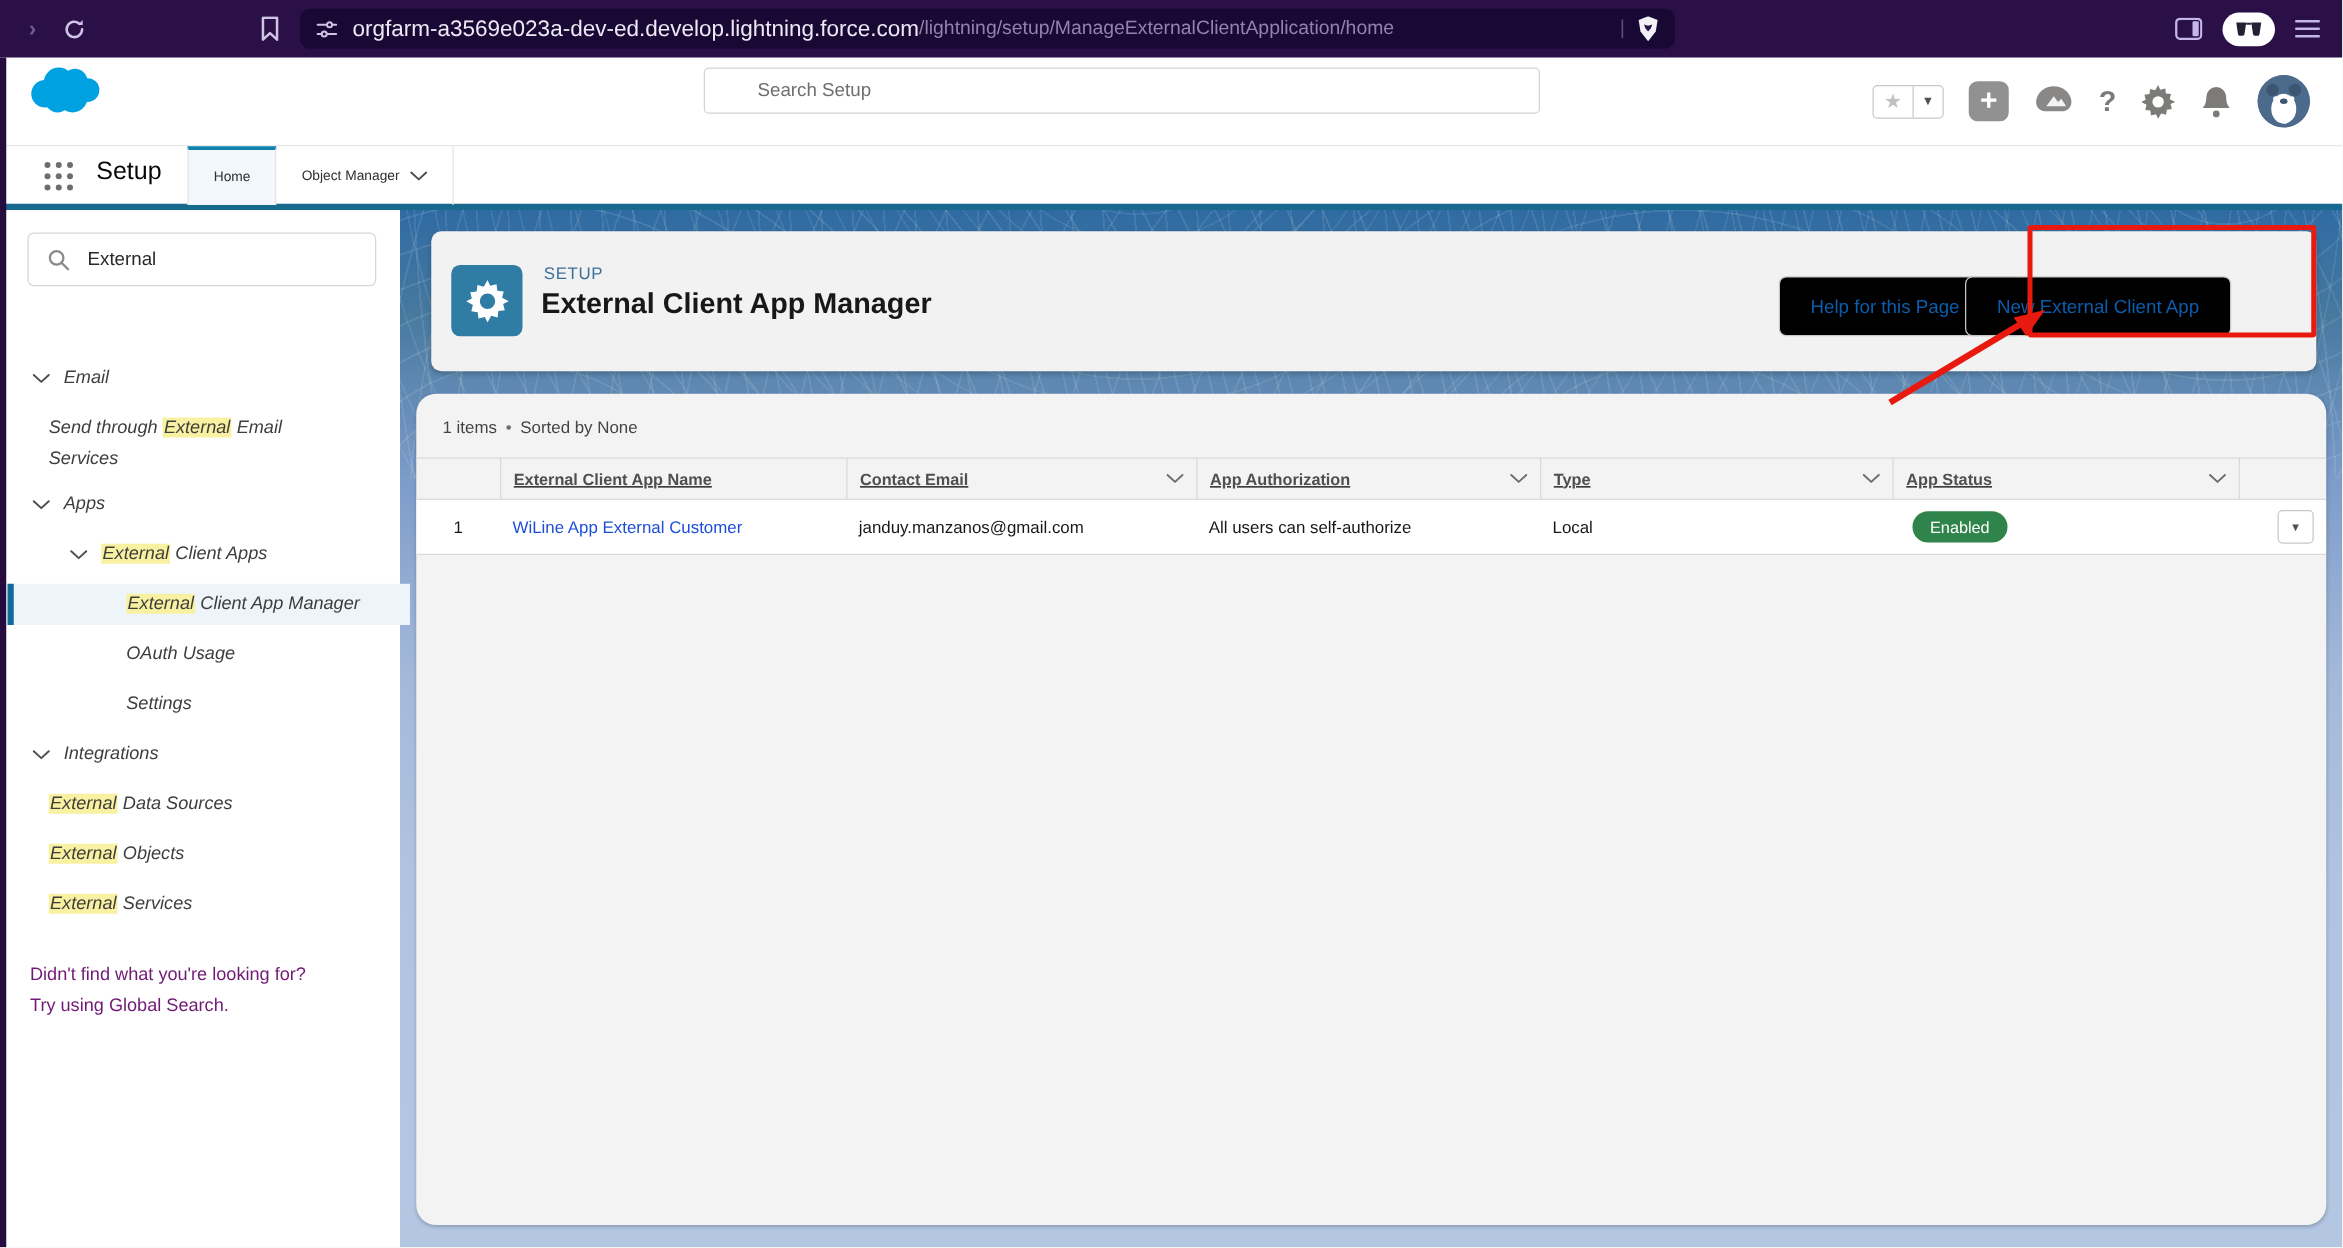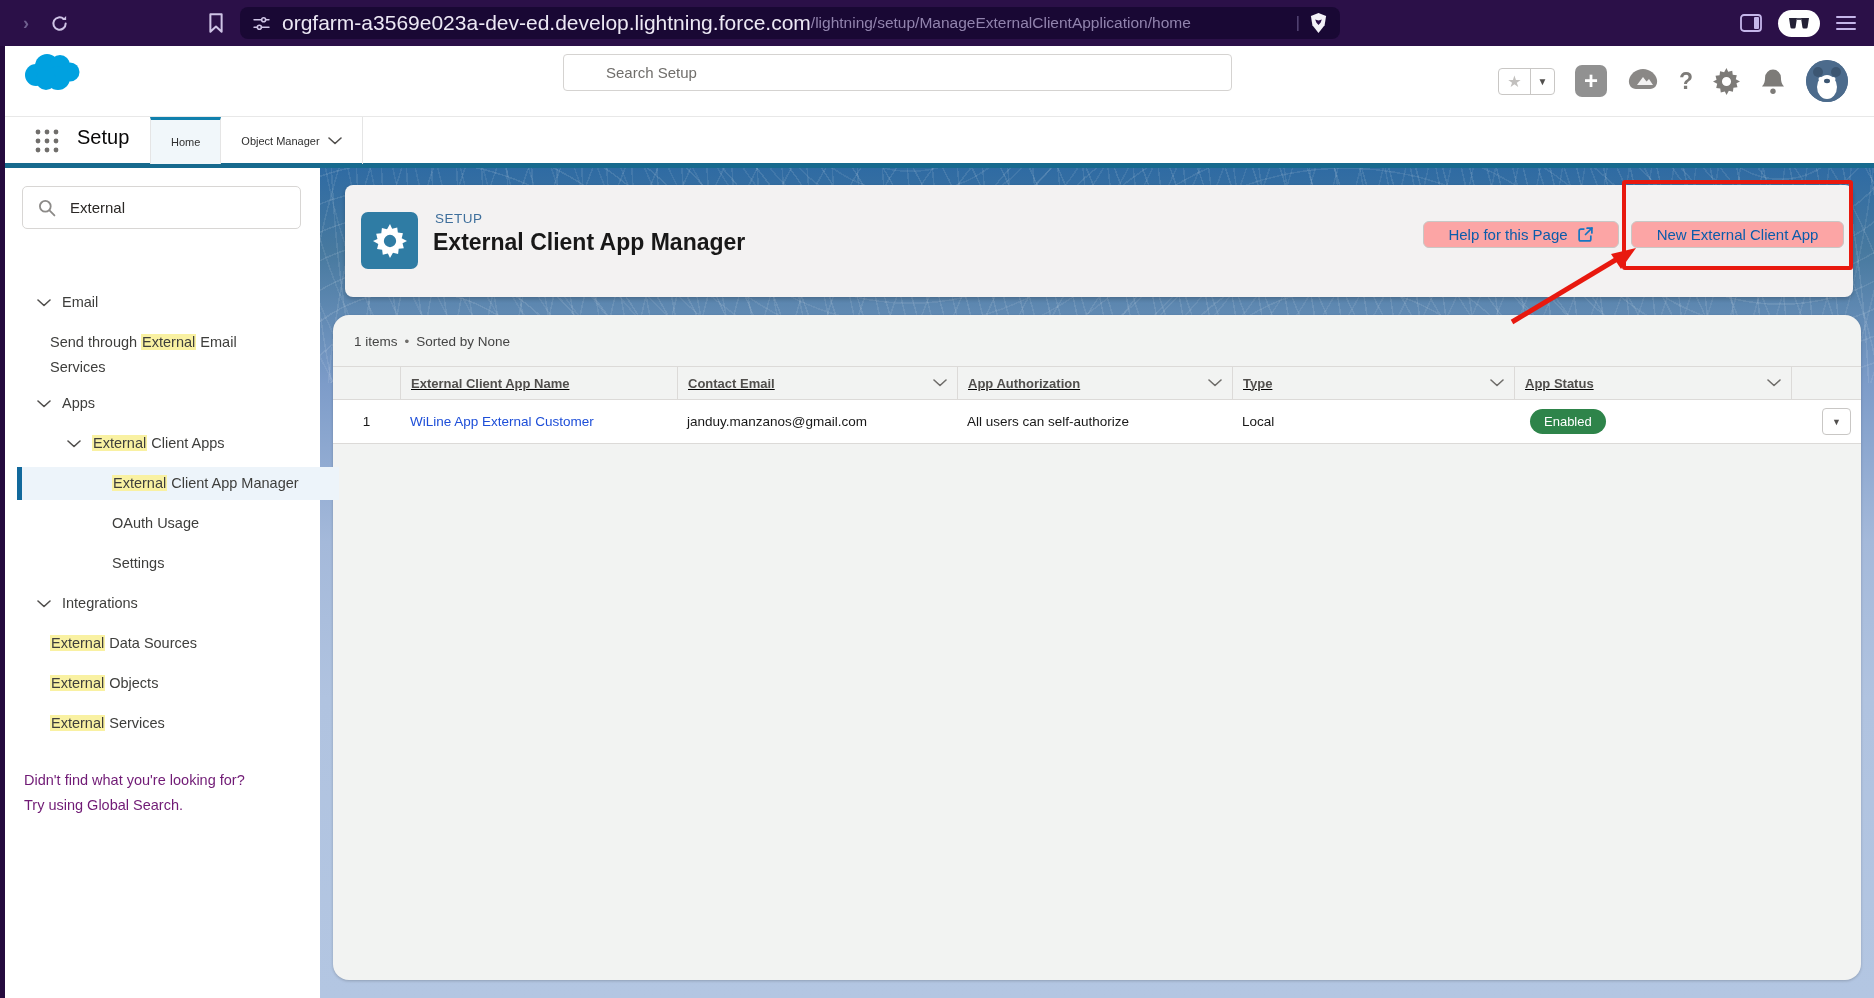--- a/index.html
+++ b/index.html
@@ -9,21 +9,21 @@
   
   .browser-bar { position:absolute; left:0; top:0; width:1874px; height:46px;
     background:#2b1048; display:flex; align-items:center; z-index:10; }
   .left-strip { position:absolute; left:0; top:46px; width:5px; height:952px; background:#250b3e; z-index:6; }
   .bb-icon { color:#cfc4e6; display:flex; align-items:center; justify-content:center; }
   .fwd { margin-left:14px; width:24px; color:#6e5f8e; font-size:18px; font-weight:bold; }
   .reload { margin-left:8px; width:26px; }
   .bookmark { position:absolute; left:208px; }
   .url-pill { position:absolute; left:240px; top:7px; width:1100px; height:32px; background:#190834;
     border-radius:8px; display:flex; align-items:center; padding:0 13px; }
-  .url-host { color:#ece8f4; font-size:21px; white-space:nowrap; }
+  .url-host { color:#ece8f4; font-size:18px; white-space:nowrap; }
   .url-path { color:#9183ad; font-size:15.5px; white-space:nowrap; }
   .url-spacer { flex:1; }
   .url-sep { color:#5c4d7d; font-size:16px; margin:0 10px; }
   .bb-right { position:absolute; right:18px; top:0; height:46px; display:flex; align-items:center; gap:16px; }
   .vpn-pill { width:42px; height:27px; background:#fff; border-radius:14px; display:flex; align-items:center; justify-content:center; }
 
   
   .sf-header { position:absolute; left:0; top:46px; width:1874px; height:70px; background:#fff; z-index:4; }
   .sf-cloud { position:absolute; left:22px; top:3px; }
   .setup-search { position:absolute; left:563px; top:8px; width:669px; height:37px;
@@ -48,21 +48,21 @@
   .nav-tabs { position:absolute; left:150px; top:0; height:47px; display:flex; }
   .tab { height:47px; display:flex; align-items:center; gap:8px; padding:0 20px; font-size:11px; color:#2f2f2f; border-right:1px solid #e5e5e5; }
   .tab.active { background:#f1f7fa; border-top:3px solid #1080ad; border-left:1px solid #e5e5e5; }
 
   
   .sidebar { position:absolute; left:5px; top:168px; width:315px; height:830px; background:#fff; z-index:3; }
   .side-search-wrap { position:absolute; left:17px; top:18px; width:279px; }
   .side-search { width:279px; height:43px; border:1px solid #d8d6d4; border-radius:5px; padding:0 10px 0 47px;
     font-size:15px; color:#2b2826; font-family:"Liberation Sans",sans-serif; outline:none; }
   .side-search-icon { position:absolute; left:16px; top:13px; }
-  .tree { position:absolute; left:12px; top:112px; width:322px; }
+  .tree { position:absolute; left:1px; top:112px; width:322px;font-style:italic; }
   .tree-row { display:flex; align-items:flex-start; min-height:33px; margin-bottom:7px; cursor:pointer;
     font-size:14.5px; color:#3e3e3c; line-height:25px; padding-top:4px; }
   .tree-row.group { margin-top:6px; }
   .tree-row .tchev { width:16px; margin-right:9px; display:flex; align-items:center; height:25px; }
   .lvl0 { padding-left:20px; }
   .lvl1 { padding-left:33px; }
   .lvl1.has-chev { padding-left:50px; }
   .lvl2 { padding-left:95px; }
   .tree-row.selected { background:#edf4fa; border-left:5px solid #12699c; }
   .tree-row.selected.lvl2 { padding-left:90px; }
@@ -79,24 +79,24 @@
       repeating-radial-gradient(circle at 38% -50%, rgba(255,255,255,.08) 0 1.5px, transparent 1.5px 22px),
       repeating-radial-gradient(circle at 66% 140%, rgba(255,255,255,.09) 0 1.5px, transparent 1.5px 30px),
       repeating-radial-gradient(circle at 94% -30%, rgba(255,255,255,.09) 0 1.5px, transparent 1.5px 25px); }
 
   .page-card { position:absolute; left:25px; top:17px; width:1508px; height:112px; background:#f3f2f2;
     border-radius:8px; box-shadow:0 2px 4px rgba(0,0,0,.2); }
   .obj-tile { position:absolute; left:16px; top:27px; width:57px; height:57px; background:#2f7ca4;
     border-radius:7px; display:flex; align-items:center; justify-content:center; }
   .eyebrow { position:absolute; left:90px; top:26px; font-size:13.5px; color:#3e6f9c; letter-spacing:.5px; }
   .page-title { position:absolute; left:88px; top:44px; font-size:23px; font-weight:bold; color:#181818; }
-  .btn { position:absolute; top:36px; height:27px; background:#fca5a5; border:1px solid #c9c7c5; border-radius:6px;
+  .btn { position:absolute; top:36px; height:48px; background:#000000; border:1px solid #c9c7c5; border-radius:6px;
     display:flex; align-items:center; justify-content:center; gap:9px; font-size:15px; color:#0b5cab; cursor:pointer; }
   .btn-help { left:1078px; width:196px; }
-  .btn-new { left:1286px; width:213px; }
+  .btn-new { left:1227px; width:213px; }
 
   .list-card { position:absolute; left:13px; top:147px; width:1528px; height:665px; background:#f2f3f2;
     border-radius:16px; box-shadow:0 1px 3px rgba(0,0,0,.2); overflow:hidden; }
   .list-summary { padding:19px 0 0 21px; font-size:13.5px; color:#444; }
   .dot-sep { margin:0 7px; color:#706e6b; }
   .dgrid { margin-top:17px; }
   .drow { display:flex; align-items:center; }
   .dhead { height:34px; border-top:1px solid #dcdad8; border-bottom:1px solid #dcdad8;text-decoration:underline; }
   .dhead .cell { height:34px; display:flex; align-items:center; font-weight:bold; font-size:13px; color:#514f4d; padding:0 10px; }
   .dhead .cell + .cell { border-left:1px solid #dcdad8; }

